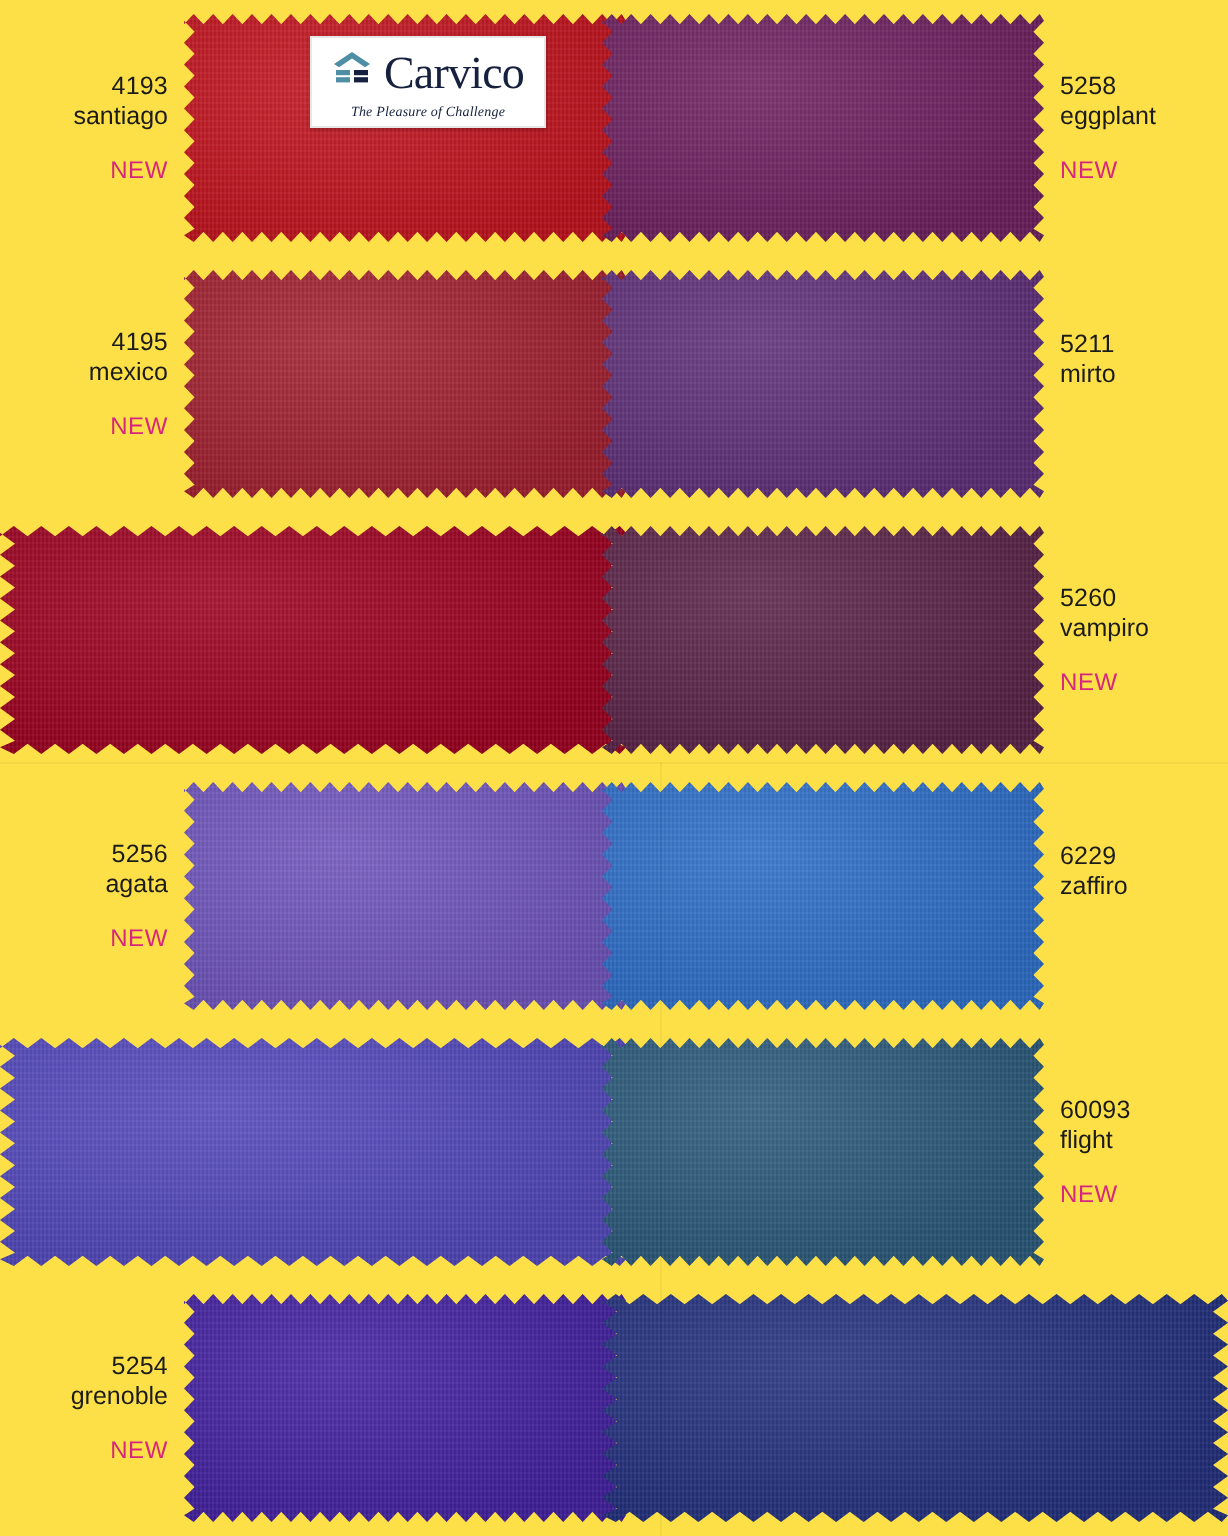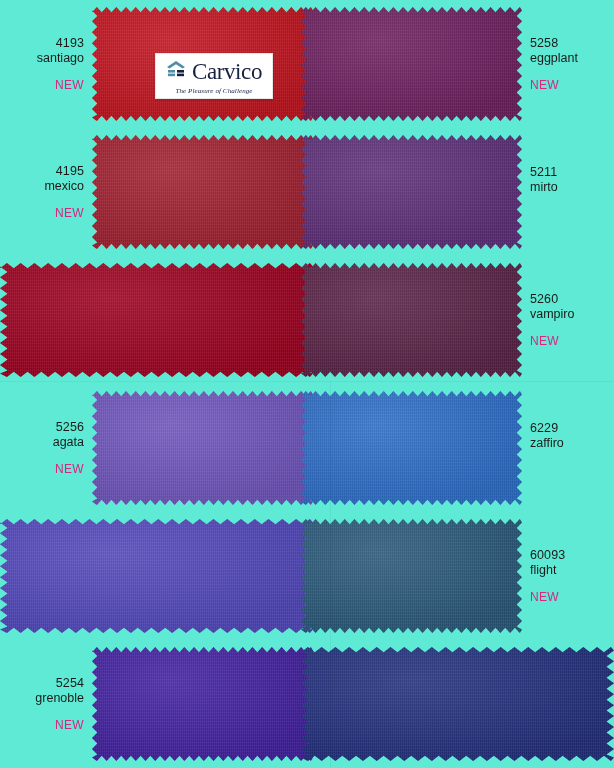--- a/index.html
+++ b/index.html
@@ -9,21 +9,21 @@
     width: 614px; height: 768px;
     background: #ffffff;
     font-family: "Liberation Sans", sans-serif;
     overflow: hidden;
   }
 
   #card {
     position: relative;
     width: 614px;
     height: 768px;
-    background: #5eead4;
+    background: #fde047;
   }
 
   
   .col {
     position: absolute;
     top: 0;
     width: 307px;
     height: 768px;
     display: flex;
     flex-direction: column;
@@ -142,21 +142,20 @@
     width: 118px;
     height: 46px;
     background: #ffffff;
     border: 1px solid #e7e7e7;
     display: flex;
     flex-direction: column;
     align-items: center;
     justify-content: center;
     box-shadow: 0 1px 2px rgba(0,0,0,.2);
     z-index: 20;
-    margin-top: 35px;
   }
   #logo-row {
     display: flex;
     align-items: center;
     gap: 2px;
     height: 27px;
   }
   #logo-mark { flex: 0 0 auto; }
   #logo-word {
     font-family: "Liberation Serif", serif;

